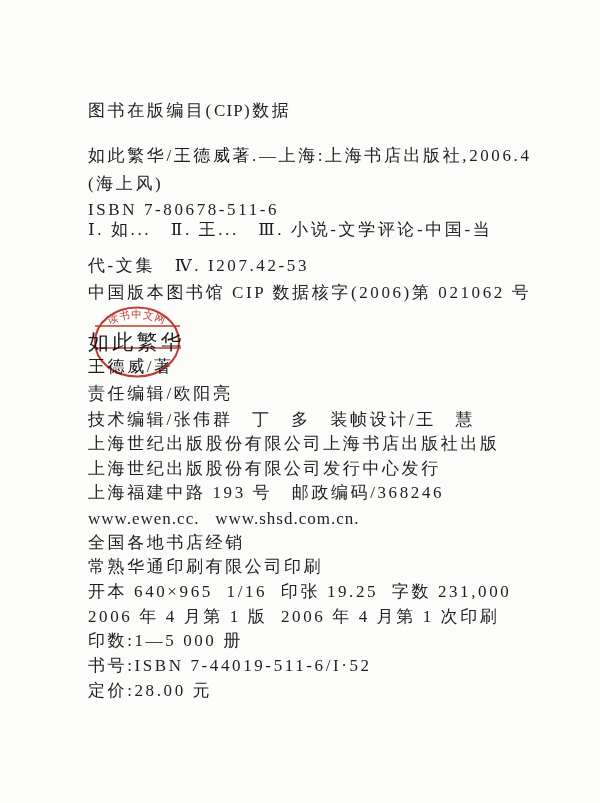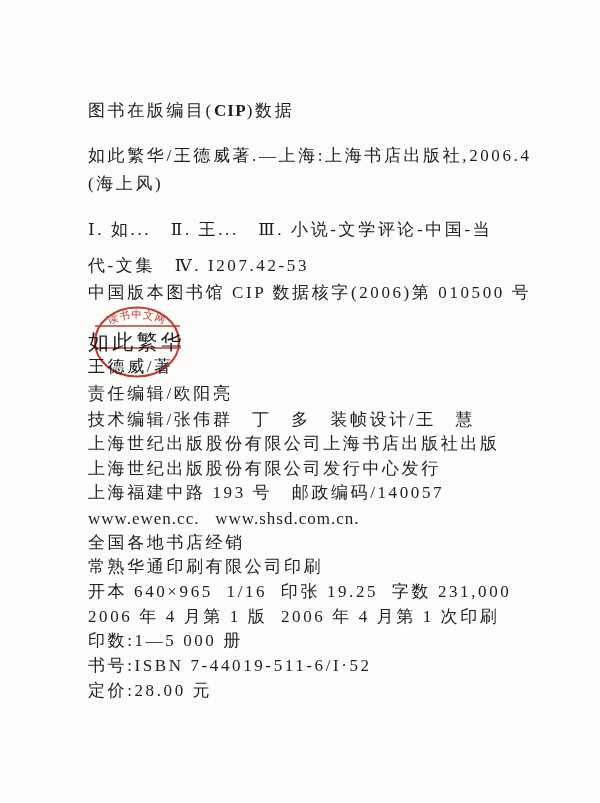--- a/index.html
+++ b/index.html
@@ -21,21 +21,21 @@
   }
   .line {
     position: absolute;
     left: 88px;
     font-size: 17px;
     letter-spacing: 2.6px;
     color: var(--ink);
     white-space: pre;
     line-height: 1.2;
   }
-  .line .b { font-weight: bold; letter-spacing: 1.2px; }
+  .line .b { font-weight: normal; letter-spacing: 1.2px; }
   .big   { font-size: 21px; letter-spacing: 3.2px; }
   .tight { letter-spacing: 1px; }
   .stamp {
     position: absolute;
     left: 92px; top: 303px;
     mix-blend-mode: multiply;
     pointer-events: none;
   }
   .stamp ellipse {
     fill: none;
@@ -55,31 +55,32 @@
 </style>
 </head>
 <body>
 
 <div class="page">
 
   <div class="line" style="top:101px"><span>图书在版编目(</span><span class="b">CIP</span><span>)数据</span></div>
 
   <div class="line" style="top:146px">如此繁华/王德威著.—上海:上海书店出版社,2006.4</div>
   <div class="line" style="top:174px">(海上风)</div>
+  <div class="line" style="top:200px">ISBN 7-80678-511-6</div>
   <div class="line" style="top:220px">Ⅰ. 如...　Ⅱ. 王...　Ⅲ. 小说-文学评论-中国-当</div>
   <div class="line" style="top:256px">代-文集　Ⅳ. I207.42-53</div>
-  <div class="line" style="top:283px">中国版本图书馆 CIP 数据核字(2006)第 010500 号</div>
+  <div class="line" style="top:283px">中国版本图书馆 CIP 数据核字(2006)第 021062 号</div>
 
   <div class="line big" style="top:330px">如此繁华</div>
   <div class="line" style="top:357px">王德威/著</div>
   <div class="line" style="top:384px">责任编辑/欧阳亮</div>
   <div class="line" style="top:410px">技术编辑/张伟群　丁　多　装帧设计/王　慧</div>
   <div class="line" style="top:459px">上海世纪出版股份有限公司发行中心发行</div>
   <div class="line" style="top:434px">上海世纪出版股份有限公司上海书店出版社出版</div>
-  <div class="line" style="top:483px">上海福建中路 193 号　邮政编码/140057</div>
+  <div class="line" style="top:483px">上海福建中路 193 号　邮政编码/368246</div>
   <div class="line tight" style="top:509px">www.ewen.cc.   www.shsd.com.cn.</div>
   <div class="line" style="top:533px">全国各地书店经销</div>
   <div class="line" style="top:557px">常熟华通印刷有限公司印刷</div>
   <div class="line" style="top:582px">开本 640×965  1/16  印张 19.25  字数 231,000</div>
   <div class="line" style="top:607px">2006 年 4 月第 1 版  2006 年 4 月第 1 次印刷</div>
   <div class="line" style="top:631px">印数:1—5 000 册</div>
   <div class="line" style="top:656px">书号:ISBN 7-44019-511-6/I·52</div>
   <div class="line" style="top:681px">定价:28.00 元</div>
 
   <svg class="stamp" width="92" height="78" viewBox="0 0 92 78" aria-hidden="true">

